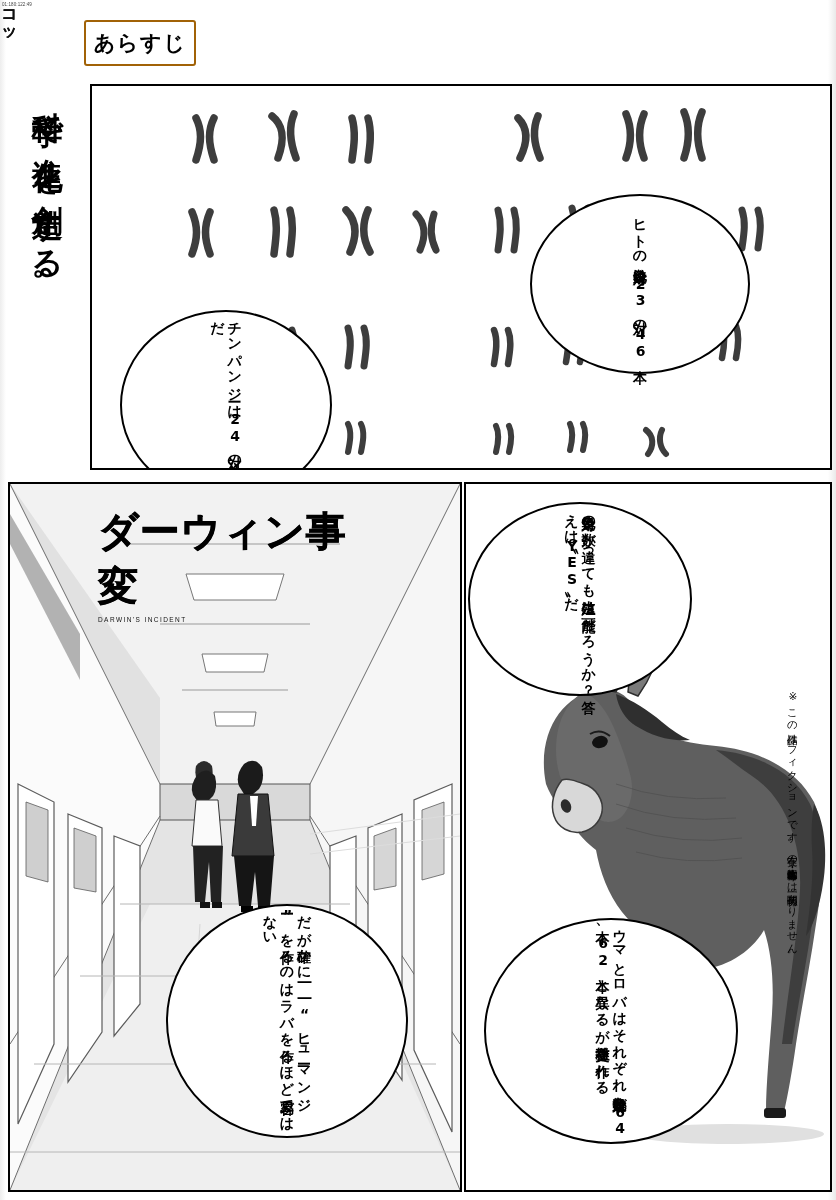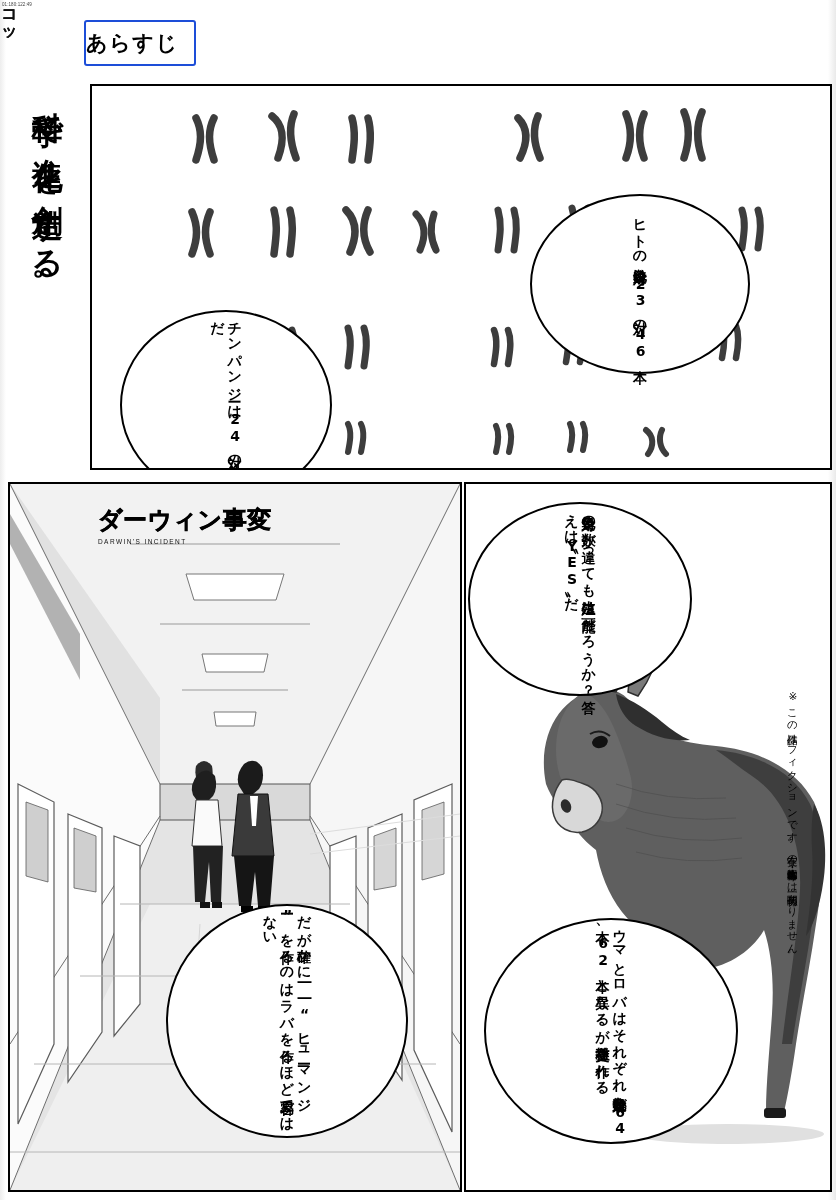--- a/index.html
+++ b/index.html
@@ -20,22 +20,22 @@
 
   
   .corner-code{
     position:absolute;left:2px;top:2px;font-size:4.5px;color:#444;
     font-family:"Liberation Sans",sans-serif;letter-spacing:0.02em;
   }
 
   
   .syn-badge{
     position:absolute;left:84px;top:20px;width:108px;height:42px;
-    border:2px solid #1d4ed8;border-radius:3px;background:#fff;
-    display:flex;align-items:center;
+    border:2px solid #a16207;border-radius:3px;background:#fff;
+    display:flex;align-items:center;justify-content:center;
   }
   .syn-badge span{
     font-size:21px;font-weight:bold;letter-spacing:0.08em;
     font-family:"DejaVu Sans","Liberation Sans",sans-serif;
   }
   .syn-text{
     position:absolute;left:198px;top:12px;width:628px;height:70px;
     font-size:11.2px;line-height:1.62;text-align:justify;
     font-family:"DejaVu Sans","Liberation Sans",sans-serif;
     letter-spacing:-0.01em;
@@ -70,21 +70,21 @@
   .panel2{
     position:absolute;left:8px;top:482px;width:450px;height:706px;
     border:2px solid #000;overflow:hidden;background:#fff;
   }
   .corridor{position:absolute;left:0;top:0;width:100%;height:100%;}
 
   .logo{
     position:absolute;left:88px;top:20px;width:280px;height:52px;
   }
   .logo .jp{
-    font-size:24px;font-weight:bold;letter-spacing:0.02em;
+    font-size:40px;font-weight:bold;letter-spacing:0.02em;
     font-family:Liberation Serif, serif;
     -webkit-text-stroke:0.6px #000;
   }
   .logo .en{
     font-size:6.5px;letter-spacing:0.22em;margin-top:2px;
     font-family:"Liberation Sans",sans-serif;color:#111;
   }
   .sfx{
     position:absolute;font-family:"DejaVu Sans","Liberation Sans",sans-serif;
     font-weight:bold;color:#111;

